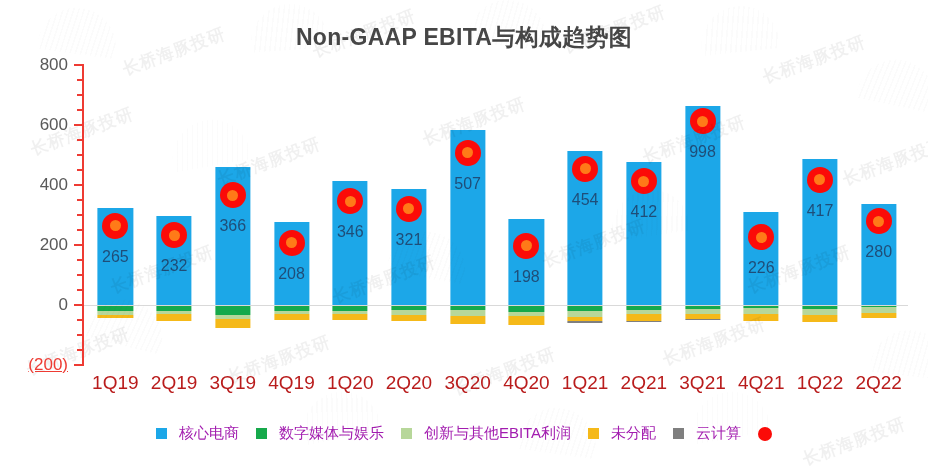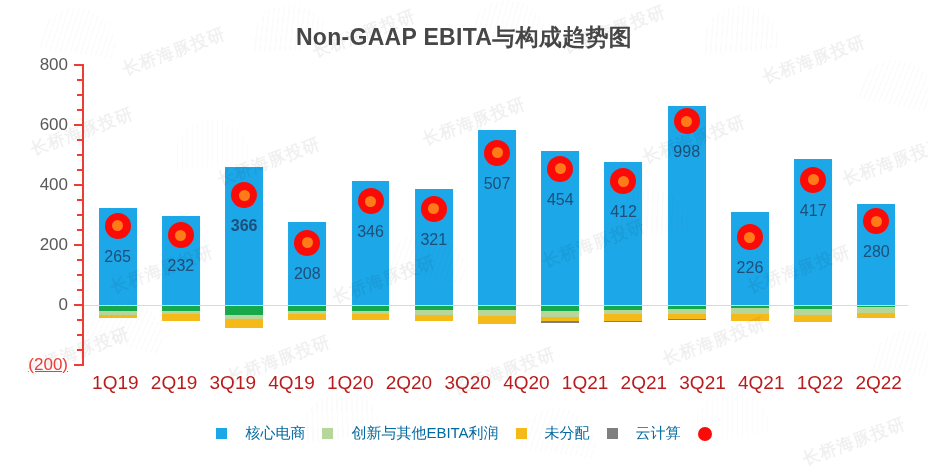--- a/index.html
+++ b/index.html
@@ -69,21 +69,21 @@
 
   
   .xaxis{position:absolute;left:86px;top:372px;width:822px;display:flex;z-index:6;}
   .xtick{flex:1 1 0;text-align:center;font-size:19px;color:#b91c1c;}
 
   
   .legend{
     position:absolute;left:0;right:0;top:424px;
     display:flex;justify-content:center;align-items:center;gap:17px;z-index:6;
   }
-  .lg{display:flex;align-items:center;gap:18px;font-size:15px;color:#0369a1;white-space:nowrap;}
+  .lg{display:flex;align-items:center;gap:12px;font-size:15px;color:#a21caf;white-space:nowrap;}
   .swatch{width:11px;height:11px;display:inline-block;}
   .swatch.dot{width:14px;height:14px;border-radius:50%;background:#fb0b08;}
 </style>
 </head>
 <body>
 
 <div id="chart-root">
 
   <div class="wm-layer" id="wm-layer">
       <div class="wm" style="left: 120px; top: 40px; font-size: 17px; transform: rotate(-20deg);">长桥海豚投研</div>
@@ -190,21 +190,21 @@
             <div class="pos" style="bottom: 60px;">
               <div class="seg" style="height: 138.3px; background: rgb(28, 167, 232);"></div>
             </div>
             <div class="neg" style="top: 240px;">
               <div class="seg" style="height: 10.2px; background: rgb(22, 169, 75);"></div>
               <div class="seg" style="height: 4.2px; background: rgb(183, 215, 154);"></div>
               <div class="seg" style="height: 8.7px; background: rgb(245, 185, 25);"></div>
             </div>
           </div>
           <div class="marker" style="bottom: 169.8px; background: rgb(251, 11, 8);"></div>
-          <div class="dlabel" style="top: 152.2px; font-weight: bold;">366</div>
+          <div class="dlabel" style="top: 152.2px;">366</div>
         </div>
         <div class="col">
           <div class="stack" style="height: 100%;">
             <div class="pos" style="bottom: 60px;">
               <div class="seg" style="height: 83.1px; background: rgb(28, 167, 232);"></div>
             </div>
             <div class="neg" style="top: 240px;">
               <div class="seg" style="height: 6px; background: rgb(22, 169, 75);"></div>
               <div class="seg" style="height: 3.3px; background: rgb(183, 215, 154);"></div>
               <div class="seg" style="height: 6px; background: rgb(245, 185, 25);"></div>
@@ -247,20 +247,34 @@
               <div class="seg" style="height: 174.9px; background: rgb(28, 167, 232);"></div>
             </div>
             <div class="neg" style="top: 240px;">
               <div class="seg" style="height: 5.4px; background: rgb(22, 169, 75);"></div>
               <div class="seg" style="height: 5.4px; background: rgb(183, 215, 154);"></div>
               <div class="seg" style="height: 7.8px; background: rgb(245, 185, 25);"></div>
             </div>
           </div>
           <div class="marker" style="bottom: 212.1px; background: rgb(251, 11, 8);"></div>
           <div class="dlabel" style="top: 109.9px;">507</div>
+        </div>
+        <div class="col">
+          <div class="stack" style="height: 100%;">
+            <div class="pos" style="bottom: 60px;">
+              <div class="seg" style="height: 86.4px; background: rgb(28, 167, 232);"></div>
+            </div>
+            <div class="neg" style="top: 240px;">
+              <div class="seg" style="height: 7.2px; background: rgb(22, 169, 75);"></div>
+              <div class="seg" style="height: 4.2px; background: rgb(183, 215, 154);"></div>
+              <div class="seg" style="height: 8.4px; background: rgb(245, 185, 25);"></div>
+            </div>
+          </div>
+          <div class="marker" style="bottom: 119.4px; background: rgb(251, 11, 8);"></div>
+          <div class="dlabel" style="top: 202.6px;">198</div>
         </div>
         <div class="col">
           <div class="stack" style="height: 100%;">
             <div class="pos" style="bottom: 60px;">
               <div class="seg" style="height: 153.6px; background: rgb(28, 167, 232);"></div>
             </div>
             <div class="neg" style="top: 240px;">
               <div class="seg" style="height: 6.3px; background: rgb(22, 169, 75);"></div>
               <div class="seg" style="height: 6px; background: rgb(183, 215, 154);"></div>
               <div class="seg" style="height: 4.2px; background: rgb(245, 185, 25);"></div>
@@ -361,20 +375,24 @@
       <div class="xtick">1Q22</div>
       <div class="xtick">2Q22</div>
     </div>
 
   <div class="legend" id="legend">
       <div class="lg">
         <span class="swatch" style="background: rgb(28, 167, 232);"></span>
         <span>核心电商</span>
       </div>
       <div class="lg">
+        <span class="swatch" style="background: rgb(22, 169, 75);"></span>
+        <span>数字媒体与娱乐</span>
+      </div>
+      <div class="lg">
         <span class="swatch" style="background: rgb(183, 215, 154);"></span>
         <span>创新与其他EBITA利润</span>
       </div>
       <div class="lg">
         <span class="swatch" style="background: rgb(245, 185, 25);"></span>
         <span>未分配</span>
       </div>
       <div class="lg">
         <span class="swatch" style="background: rgb(127, 127, 127);"></span>
         <span>云计算</span>

